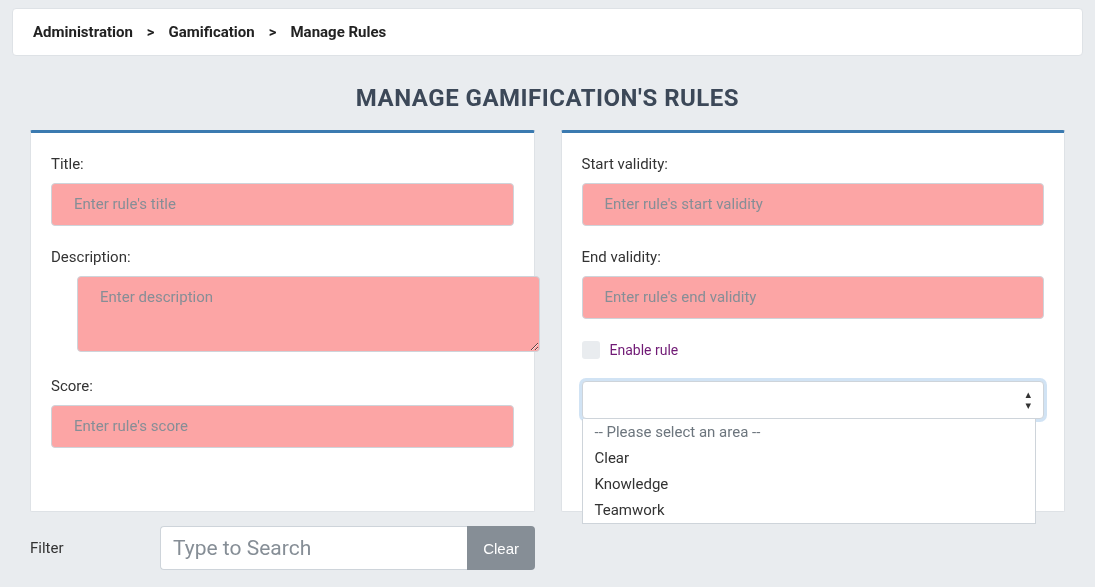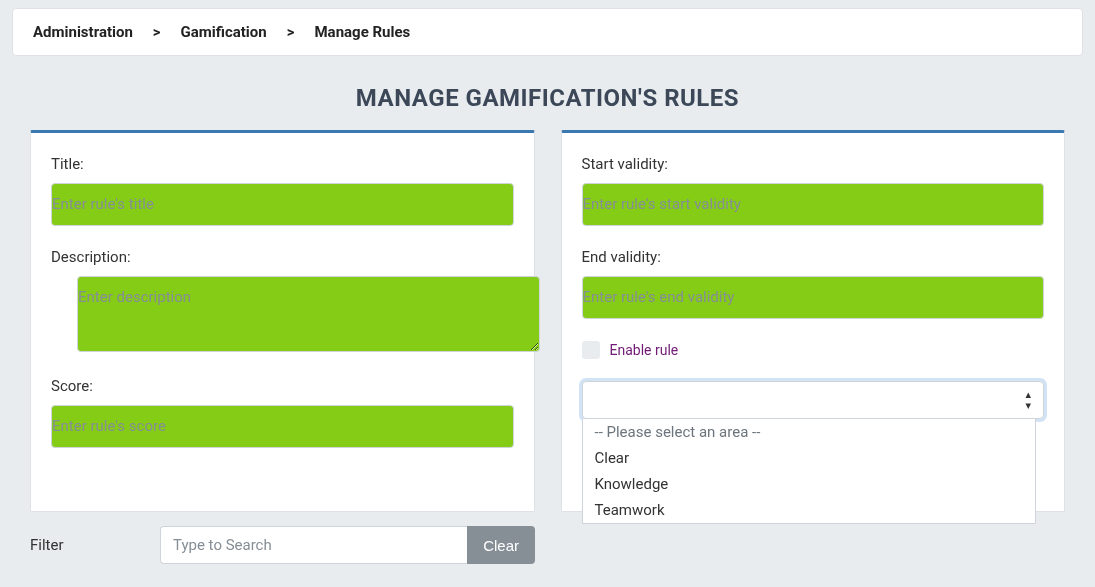--- a/index.html
+++ b/index.html
@@ -17,21 +17,21 @@
       overflow: hidden;
     }
     .breadcrumb-bar {
       background: #fff;
       border: 1px solid #dee2e6;
       border-radius: 4px;
       margin: 8px 12px 0 12px;
       padding: 14px 20px;
       display: flex;
       align-items: center;
-      gap: 20px;
+      gap: 14px;
       font-weight: 700;
       font-size: 15px;
       color: #222;
     }
     .breadcrumb-sep {
       font-weight: 700;
       color: #222;
     }
     .page-title {
       text-align: center;
@@ -60,24 +60,24 @@
       margin-bottom: 22px;
     }
     .form-label {
       display: block;
       color: #333;
       font-size: 15px;
       margin-bottom: 10px;
     }
     .form-control {
       width: 100%;
-      padding: 10px 0;
+      padding: 10px 22px;
       font-size: 15px;
       color: #495057;
-      background: #84cc16;
+      background: #fca5a5;
       border: 1px solid #ced4da;
       border-radius: 4px;
       line-height: 1.4;
       font-family: inherit;
     }
     .form-control::placeholder {
       color: #868e96;
     }
     textarea.form-control {
       height: 76px;
@@ -158,21 +158,21 @@
       font-size: 15px;
       color: #333;
     }
     .filter-input-group {
       width: 375px;
       display: flex;
     }
     .filter-input {
       flex: 1;
       padding: 9px 12px;
-      font-size: 15px;
+      font-size: 21px;
       border: 1px solid #ced4da;
       border-right: none;
       border-radius: 4px 0 0 4px;
       font-family: inherit;
     }
     .filter-input::placeholder {
       color: #868e96;
     }
     .clear-btn {
       background: #868e96;

